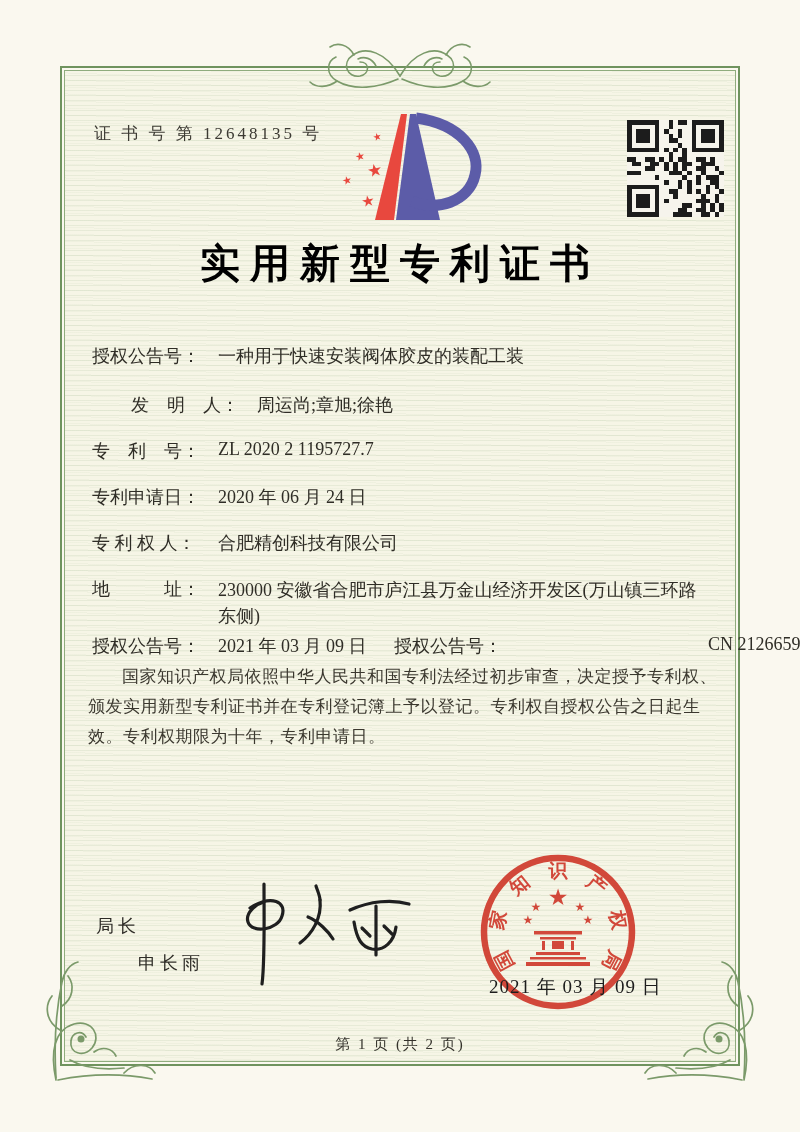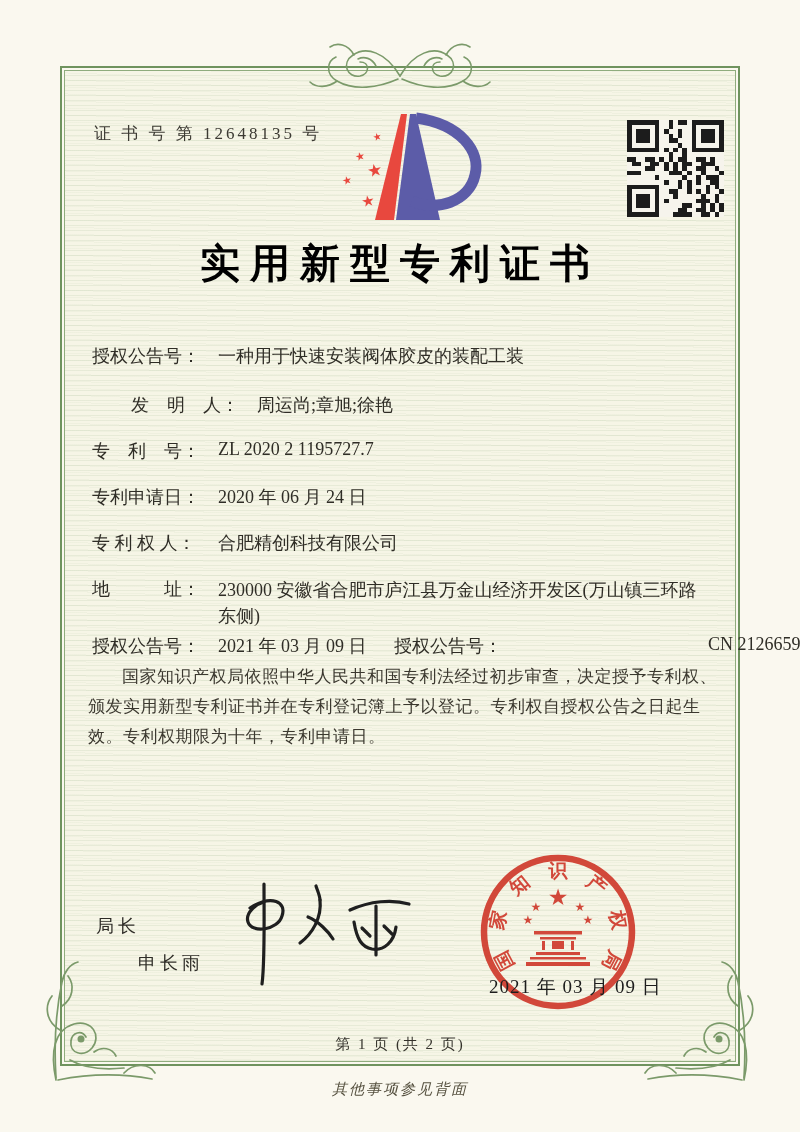--- a/index.html
+++ b/index.html
@@ -344,15 +344,14 @@
         <text x="43.60397292347608" y="35.36517602869614" transform="rotate(320.66666666666663 43.60397292347608 35.36517602869614)" font-size="19" font-weight="600" text-anchor="middle" dominant-baseline="middle" fill="currentColor">知</text>
         <text x="80.99999999999999" y="22" transform="rotate(360 80.99999999999999 22)" font-size="19" font-weight="600" text-anchor="middle" dominant-baseline="middle" fill="currentColor">识</text>
         <text x="118.39602707652386" y="35.36517602869609" transform="rotate(399.3333333333333 118.39602707652386 35.36517602869609)" font-size="19" font-weight="600" text-anchor="middle" dominant-baseline="middle" fill="currentColor">产</text>
         <text x="138.84952924960277" y="69.40552003756298" transform="rotate(438.6666666666667 138.84952924960277 69.40552003756298)" font-size="19" font-weight="600" text-anchor="middle" dominant-baseline="middle" fill="currentColor">权</text>
         <text x="133.0939079786767" y="108.69882220436753" transform="rotate(478 133.0939079786767 108.69882220436753)" font-size="19" font-weight="600" text-anchor="middle" dominant-baseline="middle" fill="currentColor">局</text>
       </svg>
   </div>
   <div class="seal-date">2021 年 03 月 09 日</div>
 
   <div class="page-info">第 1 页 (共 2 页)</div>
-  <div class="back-note">其他事项参见背面</div>
 
 </div>
 
 </body></html>

